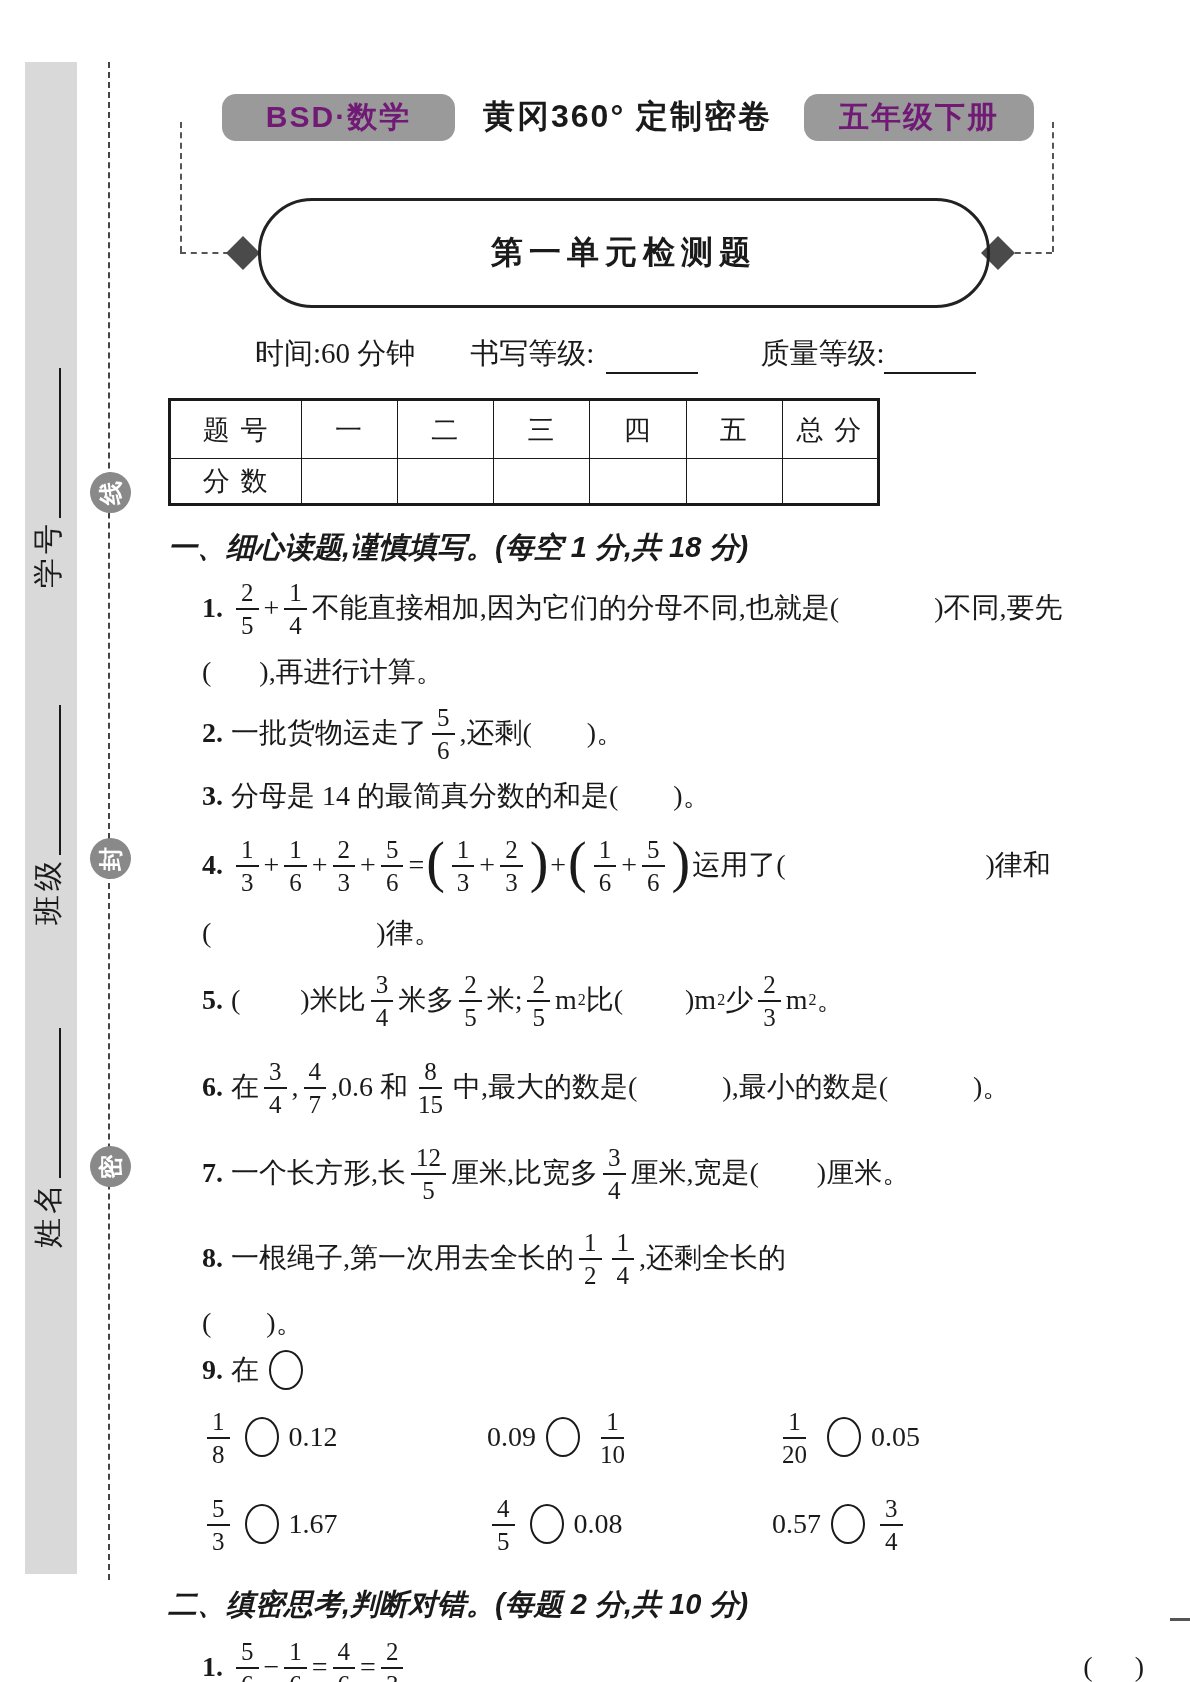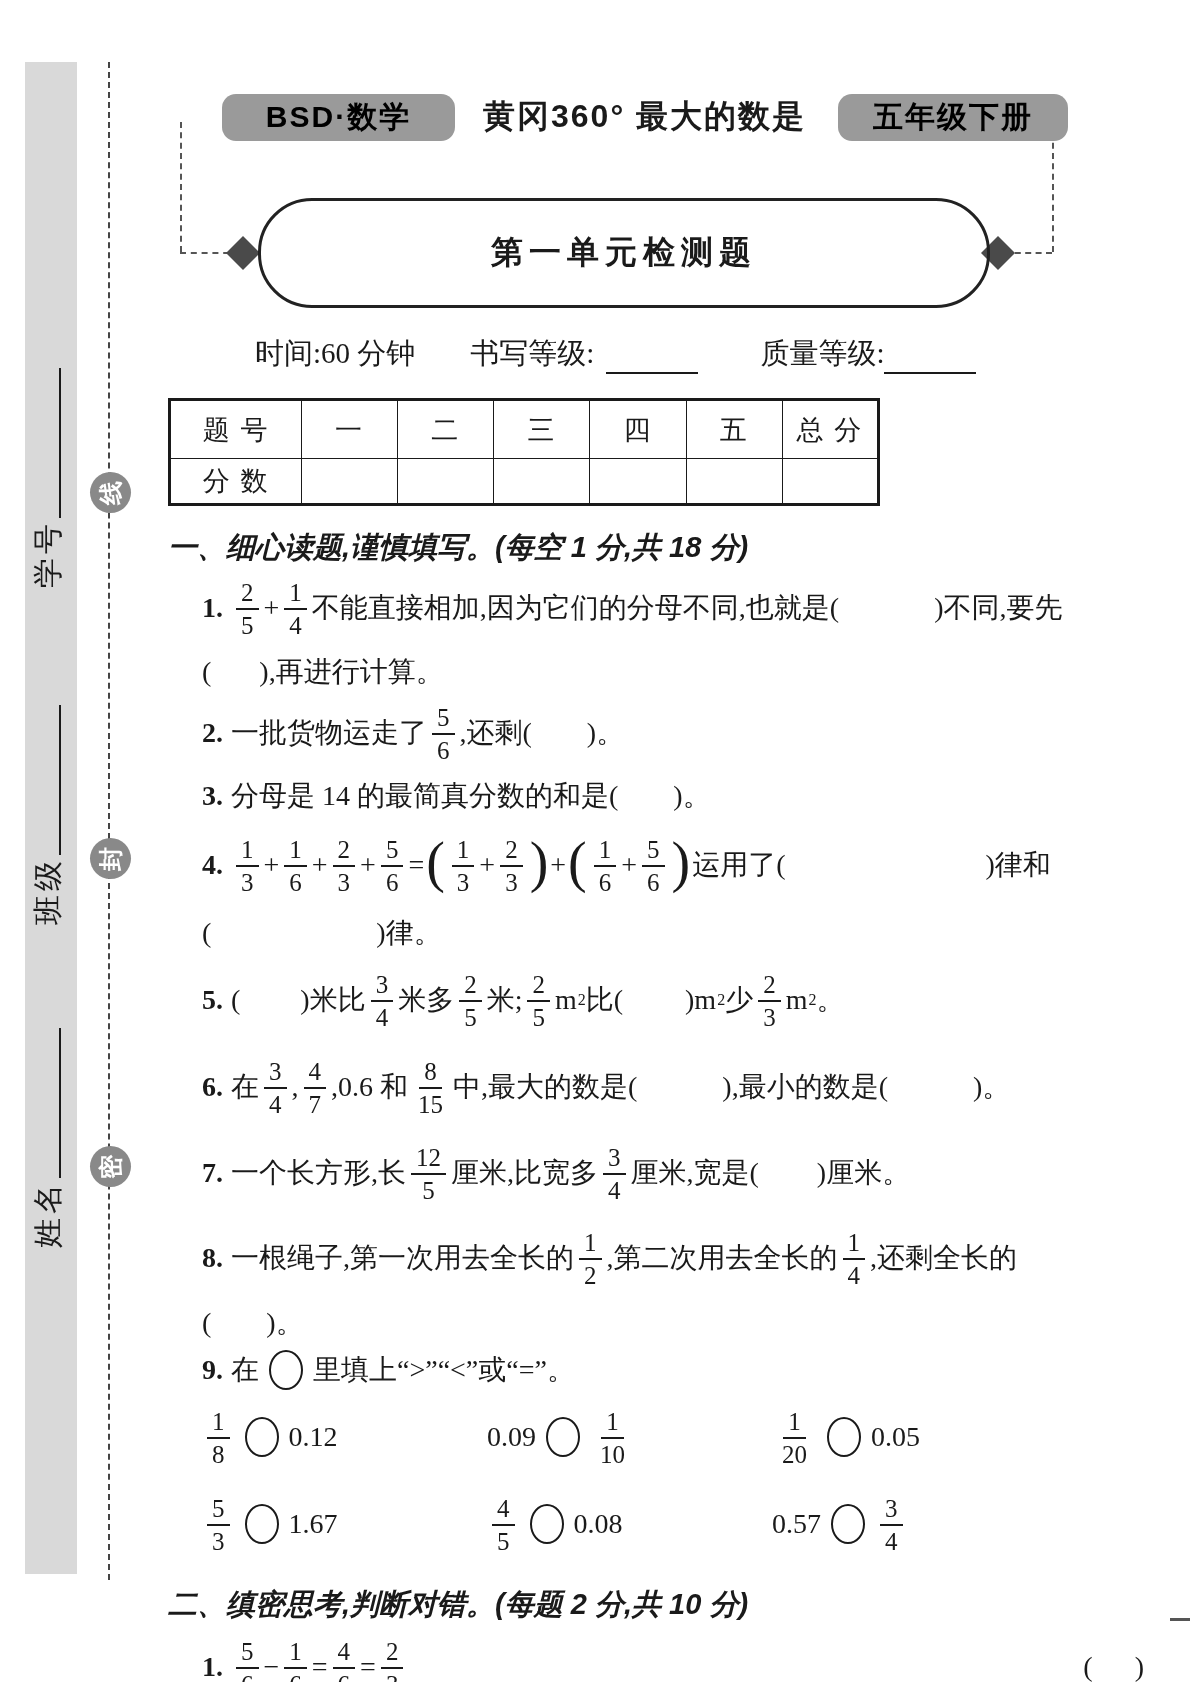--- a/index.html
+++ b/index.html
@@ -15,21 +15,21 @@
   .side-line{display:inline-block;width:150px;border-bottom:2px solid #1a1a1a;height:22px;margin-left:2px;}
   .cut-line{position:absolute;left:108px;top:62px;height:1518px;width:0;border-left:2px dashed #444;}
   .seal{position:absolute;left:90px;width:41px;height:41px;border-radius:50%;background:#898989;
         display:flex;align-items:center;justify-content:center;}
   .seal span{color:#fff;font-size:24px;font-weight:bold;transform:rotate(-90deg);
              font-family:"Liberation Sans","DejaVu Sans",sans-serif;}
 
   
   .content{position:absolute;left:168px;top:0;width:980px;}
   .badges-row{margin-top:92px;height:50px;display:flex;align-items:center;white-space:nowrap;}
-  .badge{background:#9a9a9a;color:#000000;border-radius:14px;height:47px;display:flex;
+  .badge{background:#9a9a9a;color:#701a75;border-radius:14px;height:47px;display:flex;
          align-items:center;justify-content:center;font-weight:bold;font-size:30px;
          font-family:"Liberation Sans","DejaVu Sans",sans-serif;letter-spacing:2px;}
   .badge-left{width:233px;margin-left:54px;}
   .badge-right{width:230px;margin-left:32px;}
   .center-head{font-weight:bold;font-size:32px;margin-left:28px;letter-spacing:2px;
                font-family:"Liberation Sans","DejaVu Sans",sans-serif;}
   .title-wrap{margin-top:56px;margin-left:90px;width:726px;height:104px;border:3px solid #222;
               border-radius:54px;display:flex;align-items:center;justify-content:center;}
   .title-text{font-size:32px;font-weight:bold;letter-spacing:6px;}
   .dash{position:absolute;border:0;}
@@ -118,21 +118,21 @@
   <div class="dash dash-h-left"></div>
   <div class="dash dash-v-right"></div>
   <div class="dash dash-h-right"></div>
   <div class="diamond diamond-left"></div>
   <div class="diamond diamond-right"></div>
 
   <div class="content">
 
     <div class="badges-row">
       <div class="badge badge-left">BSD·数学</div>
-      <div class="center-head">黄冈360° 最大的数是</div>
+      <div class="center-head">黄冈360° 定制密卷</div>
       <div class="badge badge-right">五年级下册</div>
     </div>
 
     <div class="title-wrap">
       <div class="title-text">第一单元检测题</div>
     </div>
 
     <div class="meta-row">
       <span class="meta-time">时间:60 分钟</span>
       <span class="meta-item ml-55">
@@ -344,37 +344,35 @@
           <span class="gap" style="width: 58px;"></span>
           <span class="tx">)厘米。</span>
         </div>
       <div class="qline h84">
           <span class="tx qn">8.</span>
           <span class="tx">一根绳子,第一次用去全长的</span>
           <span class="frac">
             <span class="fn">1</span>
             <span class="fd">2</span>
           </span>
-          <span class="tx">,第二次用去全长的</span>
           <span class="frac">
             <span class="fn">1</span>
             <span class="fd">4</span>
           </span>
           <span class="tx">,还剩全长的</span>
         </div>
       <div class="qline h46">
           <span class="tx">(</span>
           <span class="gap" style="width: 55px;"></span>
           <span class="tx">)。</span>
         </div>
       <div class="qline h48">
           <span class="tx qn">9.</span>
           <span class="tx">在</span>
           <span class="cmp-circle"></span>
-          <span class="tx">里填上“&gt;”“&lt;”或“=”。</span>
         </div>
 
       <div class="cmp-row h86">
         <div class="cmp-cell">
             <span class="frac">
               <span class="fn">1</span>
               <span class="fd">8</span>
             </span>
             <span class="cmp-circle"></span>
             <span class="tx">0.12</span>

